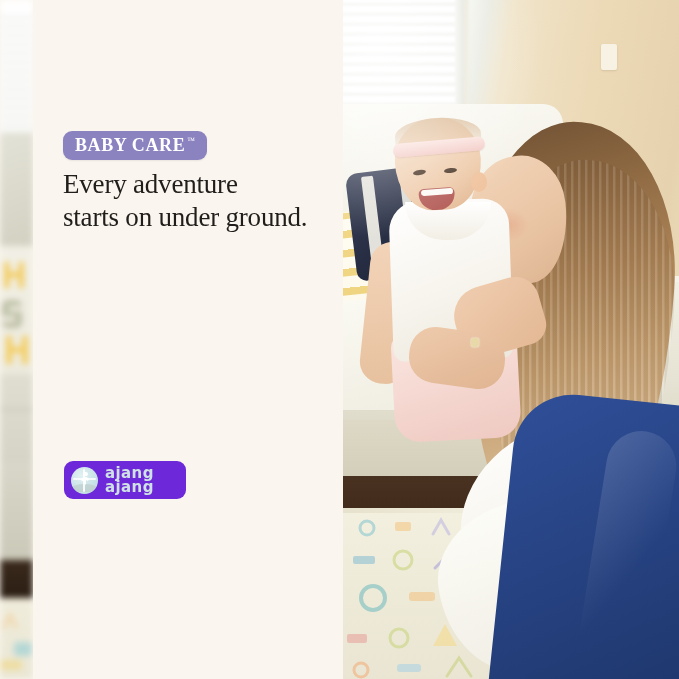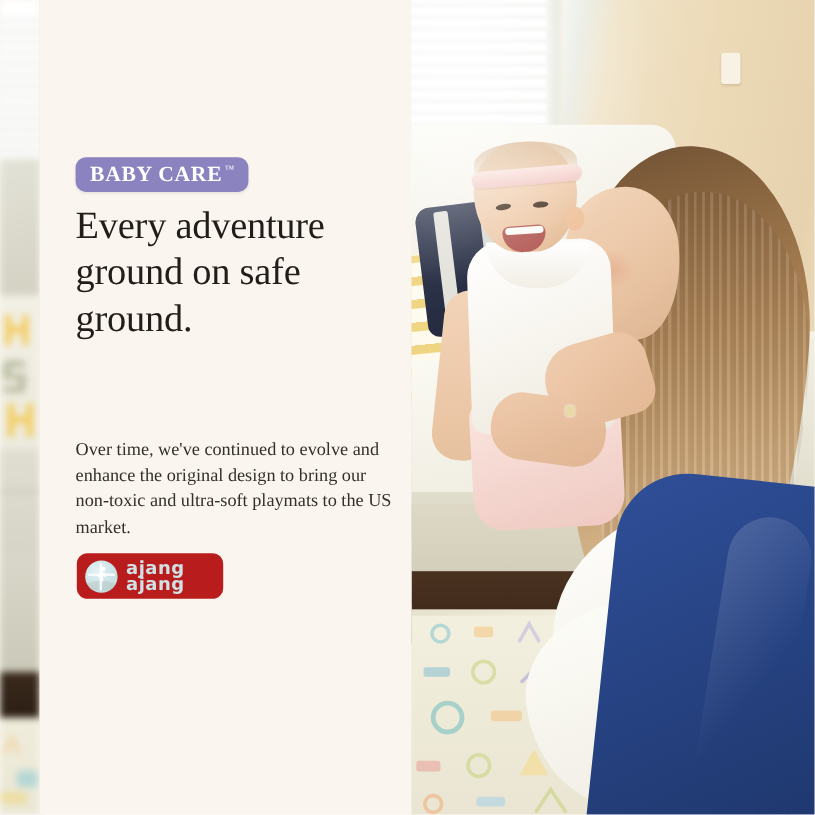--- a/index.html
+++ b/index.html
@@ -109,21 +109,21 @@
     align-self: flex-start;
     margin-top: 1px;
   }
 
   
   .headline {
     position: absolute;
     left: 30px; top: 168px;
     width: 270px;
     font-family: "Liberation Serif", serif;
-    font-size: 32px;
+    font-size: 27px;
     line-height: 1.22;
     color: #201d1a;
     letter-spacing: -0.2px;
   }
 
   
   .para {
     position: absolute;
     left: 30px;
     width: 265px;
@@ -133,21 +133,21 @@
     color: #33302c;
   }
   .para-1 { top: 240px; }
   .para-2 { top: 349px; }
 
   
   .aj-badge {
     position: absolute;
     left: 31px; top: 461px;
     width: 122px; height: 38px;
-    background: #b91c1c;
+    background: #6d28d9;
     border-radius: 9px;
     display: flex;
     align-items: center;
     padding-left: 7px;
     box-sizing: border-box;
   }
   .aj-mark {
     width: 27px; height: 27px;
     border-radius: 50%;
     background: radial-gradient(circle at 38% 32%, #e3f1f3 0%, #c9e3e7 55%, #bcdbe1 100%);
@@ -502,24 +502,23 @@
 
   <div class="panel">
 
     <div class="badge">
       <span class="badge-text">BABY CARE</span>
       <span class="badge-tm">™</span>
     </div>
 
     <div class="headline">
       <div>Every adventure</div>
-      <div>ground on safe ground.</div>
+      <div>starts on under ground.</div>
     </div>
 
-    <p class="para para-2">Over time, we've continued to evolve and enhance the original design to bring our non-toxic and ultra-soft playmats to the US market.</p>
 
     <div class="aj-badge">
       <div class="aj-mark">
         <div class="ground"></div>
         <div class="globe-v"></div>
         <div class="globe-h"></div>
         <div class="figure">
           <div class="fig-head"></div>
           <div class="fig-body"></div>
         </div>

